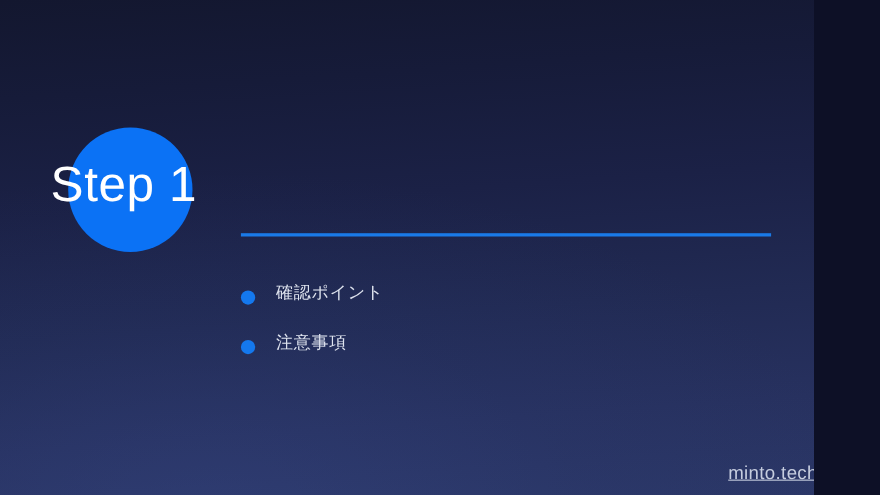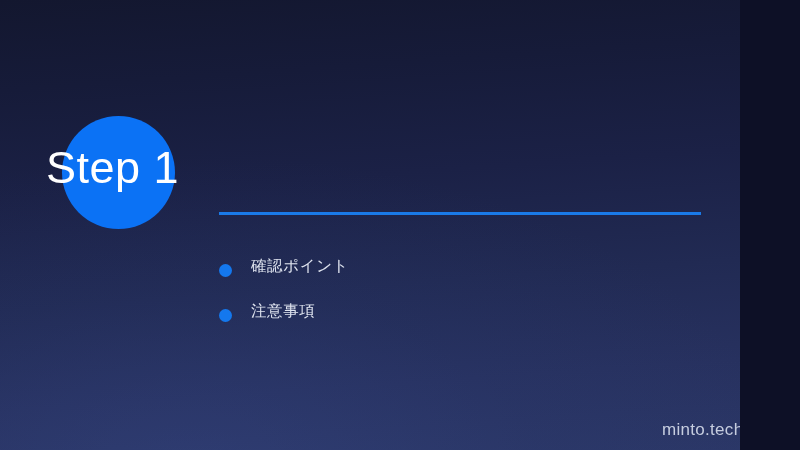--- a/index.html
+++ b/index.html
@@ -102,20 +102,21 @@
     white-space: nowrap;
   }
   #footer {
     position: absolute;
     left: 662px;
     top: 420px;
     font-size: 17px;
     color: #c6cddf;
     letter-spacing: 0.3px;
     white-space: nowrap;
+    text-decoration: underline;
   }
 </style>
 </head>
 <body>
 
 <div id="slide">
 
   <div id="glow"></div>
 
   <div id="step-circle"></div>

